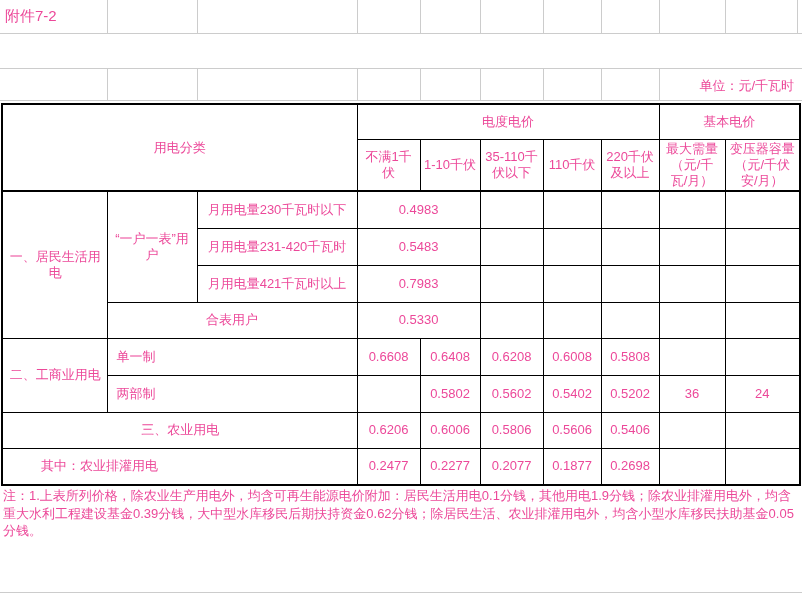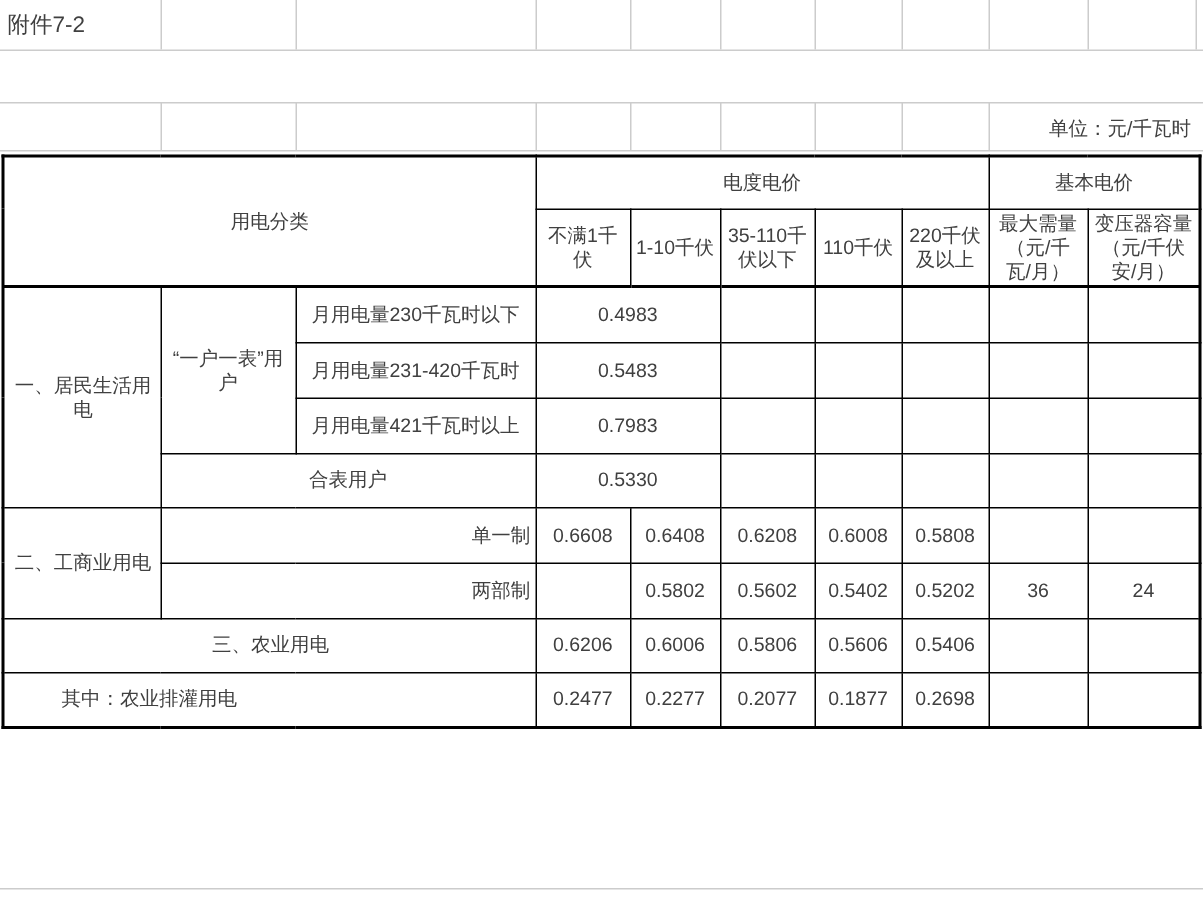--- a/index.html
+++ b/index.html
@@ -1,18 +1,18 @@
 <!DOCTYPE html>
 <html lang="zh"><head>
 <meta charset="utf-8">
 <style>
   html,body { margin:0; padding:0; background:#fff; }
   .page {
     position:relative; width:802px; height:600px; background:#ffffff;
-    font-family:"Liberation Sans","DejaVu Sans",sans-serif; color:#404040;
+    font-family:"Liberation Sans","DejaVu Sans",sans-serif; color:#ec4899;
     overflow:hidden;
   }
   .gridlines { position:absolute; left:0; top:0; }
   .attachment {
     position:absolute; left:5px; top:7px; font-size:15px;
   }
   .title {
     position:absolute; left:0; top:37px; width:100%; text-align:center;
     font-size:24px; font-weight:bold; letter-spacing:1px;
   }
@@ -24,21 +24,21 @@
     border-collapse:collapse; table-layout:fixed;
     border:2px solid #000;
   }
   .price-table td {
     border:1px solid #000; font-size:13px; line-height:16px;
     text-align:center; vertical-align:middle; padding:1px 3px;
     overflow:hidden; word-break:break-all;
   }
   .price-table td.hb { border-bottom:2px solid #000; }
   .price-table td.left { text-align:center; padding-left:4px;margin-left:16px; }
-  .price-table td.pad8 { text-align:right; padding-left:9px; }
+  .price-table td.pad8 { text-align:left; padding-left:9px; }
   .price-table td.indent { text-align:left; padding-left:38px; }
   .notes {
     position:absolute; left:3px; top:487px; width:794px;
     font-size:13px; line-height:17.5px; word-break:break-all;
   }
   .notes p { margin:0; }
   .notes p.note2 { text-indent:28px; }
 </style>
 </head>
 <body>
@@ -179,15 +179,16 @@
         <td>0.2077</td>
         <td>0.1877</td>
         <td>0.2698</td>
         <td></td>
         <td></td>
       </tr>
     </tbody>
   </table>
 
   <div class="notes">
+    <p class="note1">注：1.上表所列价格，除农业生产用电外，均含可再生能源电价附加：居民生活用电0.1分钱，其他用电1.9分钱；除农业排灌用电外，均含重大水利工程建设基金0.39分钱，大中型水库移民后期扶持资金0.62分钱；除居民生活、农业排灌用电外，均含小型水库移民扶助基金0.05分钱。</p>
   </div>
 
 </div>
 
 </body></html>

